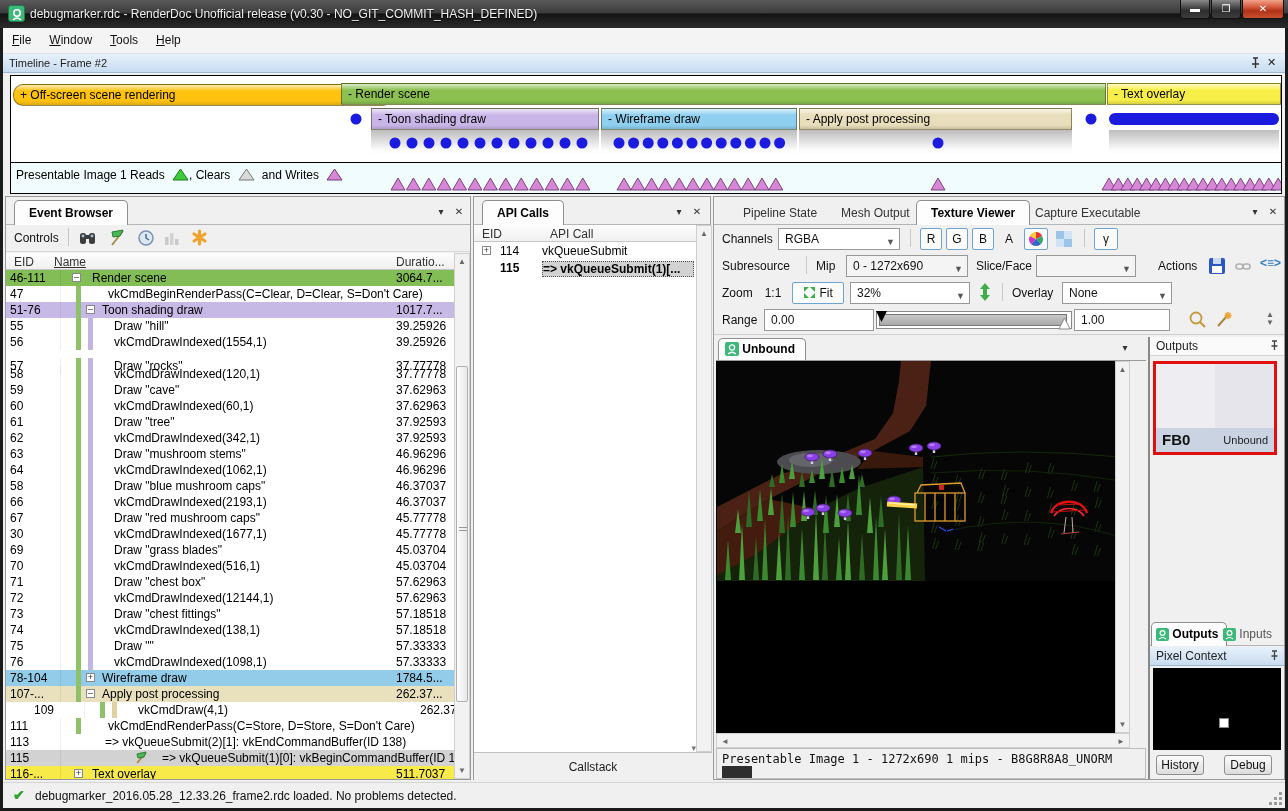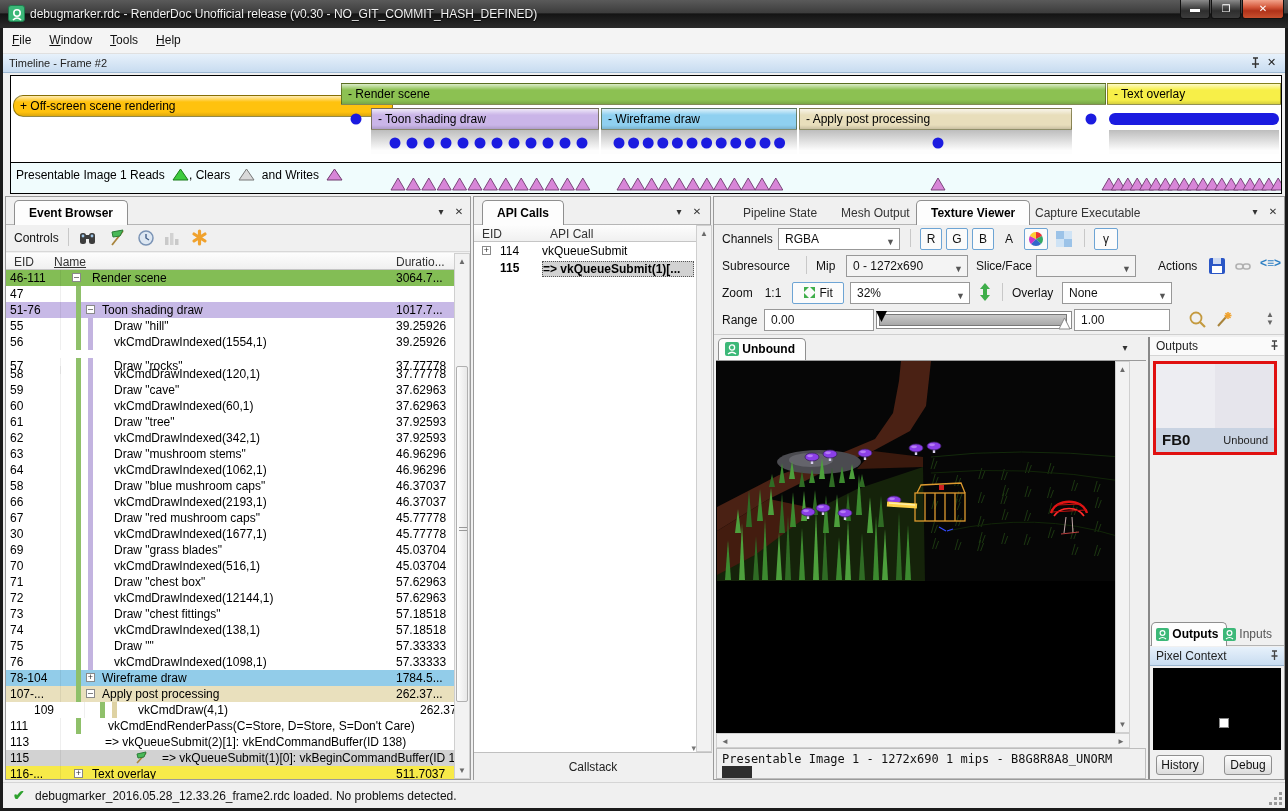--- a/index.html
+++ b/index.html
@@ -81,21 +81,21 @@
       <span class="abs" style="left:1246px;top:2px;"><svg width="12" height="14">
             <path d="M4,2 h5 M6.5,2 v6 M3,8 h7 M6.5,8 v4" stroke="#333" stroke-width="1.4" fill="none"></path>
           </svg></span>
       <span class="abs" style="left:1264px;top:2px;font-size:11px;color:#222;">✕</span>
     </div>
     <div class="abs tl-body" id="tl-body">
         <div class="grad-strip" style="left: 360px; top: 54px; width: 228px;"></div>
         <div class="grad-strip" style="left: 590px; top: 54px; width: 196px;"></div>
         <div class="grad-strip" style="left: 788px; top: 54px; width: 273px;"></div>
         <div class="grad-strip" style="left: 1098px; top: 54px; width: 170px;"></div>
-        <div class="tl-bar mono" style="left: 2px; top: 19px; width: 380px; background: linear-gradient(rgba(255, 255, 255, 0.69) 0%, rgb(255, 194, 14) 30%, rgb(255, 194, 14) 80%, rgba(0, 0, 0, 0.133) 100%), rgb(255, 194, 14); border-radius: 10px;"><span>+ Off-screen scene rendering</span></div>
+        <div class="tl-bar mono" style="left: 2px; top: 8px; width: 380px; background: linear-gradient(rgba(255, 255, 255, 0.69) 0%, rgb(255, 194, 14) 30%, rgb(255, 194, 14) 80%, rgba(0, 0, 0, 0.133) 100%), rgb(255, 194, 14); border-radius: 10px;"><span>+ Off-screen scene rendering</span></div>
         <div class="tl-bar mono" style="left: 330px; top: 7px; width: 765px; background: linear-gradient(rgba(255, 255, 255, 0.69) 0%, rgb(140, 193, 82) 30%, rgb(140, 193, 82) 80%, rgba(0, 0, 0, 0.133) 100%), rgb(140, 193, 82);"><span>- Render scene</span></div>
         <div class="tl-bar mono" style="left: 1096px; top: 7px; width: 174px; background: linear-gradient(rgba(255, 255, 255, 0.69) 0%, rgb(247, 239, 72) 30%, rgb(247, 239, 72) 80%, rgba(0, 0, 0, 0.133) 100%), rgb(247, 239, 72);"><span>- Text overlay</span></div>
         <div class="tl-bar mono" style="left: 360px; top: 32px; width: 228px; background: linear-gradient(rgba(255, 255, 255, 0.69) 0%, rgb(202, 181, 232) 30%, rgb(202, 181, 232) 80%, rgba(0, 0, 0, 0.133) 100%), rgb(202, 181, 232);"><span>- Toon shading draw</span></div>
         <div class="tl-bar mono" style="left: 590px; top: 32px; width: 196px; background: linear-gradient(rgba(255, 255, 255, 0.69) 0%, rgb(143, 208, 240) 30%, rgb(143, 208, 240) 80%, rgba(0, 0, 0, 0.133) 100%), rgb(143, 208, 240);"><span>- Wireframe draw</span></div>
         <div class="tl-bar mono" style="left: 788px; top: 32px; width: 273px; background: linear-gradient(rgba(255, 255, 255, 0.69) 0%, rgb(232, 222, 187) 30%, rgb(232, 222, 187) 80%, rgba(0, 0, 0, 0.133) 100%), rgb(232, 222, 187);"><span>- Apply post processing</span></div>
         <svg width="1270" height="86" style="position:absolute;left:0;top:0;pointer-events:none;">
           <circle cx="345" cy="43" r="5.5" fill="#1b1be0"></circle>
           <circle cx="1080" cy="43" r="5.5" fill="#1b1be0"></circle>
           <rect x="1098" y="37" width="170" height="12" rx="6" fill="#1b1be0"></rect>
           <circle cx="384" cy="67" r="5.5" fill="#1b1be0"></circle>
@@ -234,20 +234,21 @@
             <span class="eid">46-111</span>
             <div style="position: absolute; left: 54px; top: 0px; bottom: 0px; width: 1px; background: rgba(0, 0, 0, 0.063);"></div>
             <div class="expbox" style="left: 66px;">–</div>
             <span class="nm" style="left: 86px;">Render scene</span>
             <span class="dur">3064.7...</span>
           </div>
           <div class="ebrow" style="top: 16px;">
             <span class="eid">47</span>
             <div style="position: absolute; left: 54px; top: 0px; bottom: 0px; width: 1px; background: rgba(0, 0, 0, 0.063);"></div>
             <div class="guide" style="left: 70px; background: rgb(143, 192, 106);"></div>
+            <span class="nm" style="left: 102px;">vkCmdBeginRenderPass(C=Clear, D=Clear, S=Don't Care)</span>
             <span class="dur"></span>
           </div>
           <div class="ebrow" style="top: 32px; background: rgb(199, 185, 230);">
             <span class="eid">51-76</span>
             <div style="position: absolute; left: 54px; top: 0px; bottom: 0px; width: 1px; background: rgba(0, 0, 0, 0.063);"></div>
             <div class="guide" style="left: 70px; background: rgb(143, 192, 106);"></div>
             <div class="expbox" style="left: 80px;">–</div>
             <span class="nm" style="left: 96px;">Toon shading draw</span>
             <span class="dur">1017.7...</span>
           </div>

